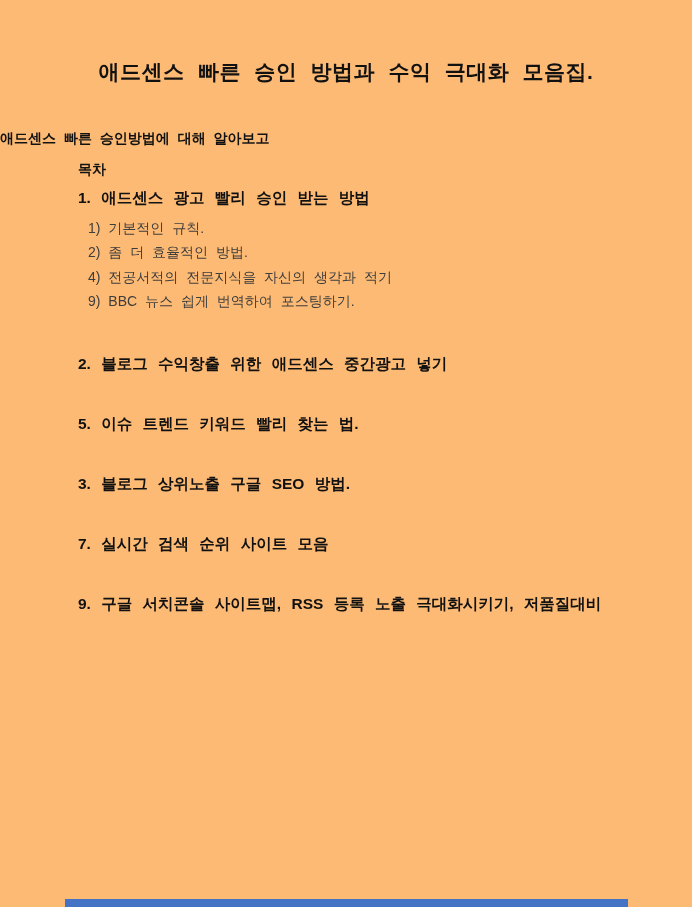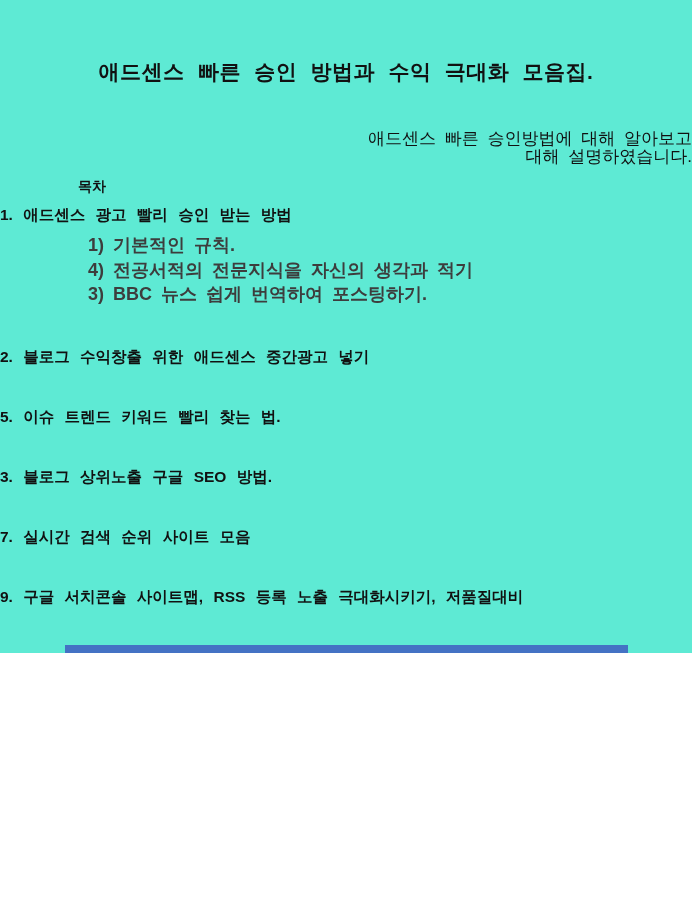--- a/index.html
+++ b/index.html
@@ -11,62 +11,63 @@
     width: 692px;
     height: 907px;
     overflow: hidden;
     font-family: "Liberation Sans", "DejaVu Sans", sans-serif;
     color: #1a1a1a;
     position: relative;
   }
   .page {
     position: relative;
     width: 692px;
-    height: 653px;
-    background: #5eead4;
+    height: 907px;
+    background: #fdba74;
     box-sizing: border-box;
   }
   .doc-title {
     padding-top: 58px;
     text-align: center;
     font-size: 21px;
     font-weight: bold;
     letter-spacing: 0.5px;
     word-spacing: 7px;
     color: #111111;
   }
   .doc-subtitle {
     margin-top: 44px;
-    text-align: right;
-    font-size: 17px;
-    font-weight: normal;
+    text-align: left;
+    font-size: 14px;
+    font-weight: bold;
     line-height: 17.5px;
     word-spacing: 4px;
     color: #111111;
   }
   .toc-label {
     margin: 13px 0 0 78px;
     font-size: 14px;
     font-weight: bold;
     color: #111111;
   }
   .section-heading {
+    margin-left: 78px;
     font-size: 15.5px;
     font-weight: bold;
     word-spacing: 6px;
     color: #111111;
     line-height: 19px;
   }
   .first-heading {
     margin-top: 9px;
   }
   .toc-subitems {
     margin: 9px 0 0 88px;
-    font-size: 18px;
-    font-weight: bold;
+    font-size: 14px;
+    font-weight: normal;
     color: #3d3d3d;
     word-spacing: 4px;
   }
   .toc-subitem {
     line-height: 24.5px;
   }
   .spaced {
     margin-top: 41px;
   }
   .first-spaced {
@@ -83,31 +84,31 @@
 </style>
 </head>
 <body>
 
 <div class="page">
 
   <div class="doc-title">애드센스 빠른 승인 방법과 수익 극대화 모음집.</div>
 
   <div class="doc-subtitle">
     <div>애드센스 빠른 승인방법에 대해 알아보고</div>
-    <div>대해 설명하였습니다.</div>
   </div>
 
   <div class="toc-label">목차</div>
 
   <div class="section-heading first-heading">1. 애드센스 광고 빨리 승인 받는 방법</div>
 
   <div class="toc-subitems">
     <div class="toc-subitem">1) 기본적인 규칙.</div>
+    <div class="toc-subitem">2) 좀 더 효율적인 방법.</div>
     <div class="toc-subitem">4) 전공서적의 전문지식을 자신의 생각과 적기</div>
-    <div class="toc-subitem">3) BBC 뉴스 쉽게 번역하여 포스팅하기.</div>
+    <div class="toc-subitem">9) BBC 뉴스 쉽게 번역하여 포스팅하기.</div>
   </div>
 
   <div class="section-heading first-spaced">2. 블로그 수익창출 위한 애드센스 중간광고 넣기</div>
   <div class="section-heading spaced">5. 이슈 트렌드 키워드 빨리 찾는 법.</div>
   <div class="section-heading spaced">3. 블로그 상위노출 구글 SEO 방법.</div>
   <div class="section-heading spaced">7. 실시간 검색 순위 사이트 모음</div>
   <div class="section-heading spaced">9. 구글 서치콘솔 사이트맵, RSS 등록 노출 극대화시키기, 저품질대비</div>
 
   <div class="bottom-bar" style="background: rgb(68, 114, 196);"></div>
 

